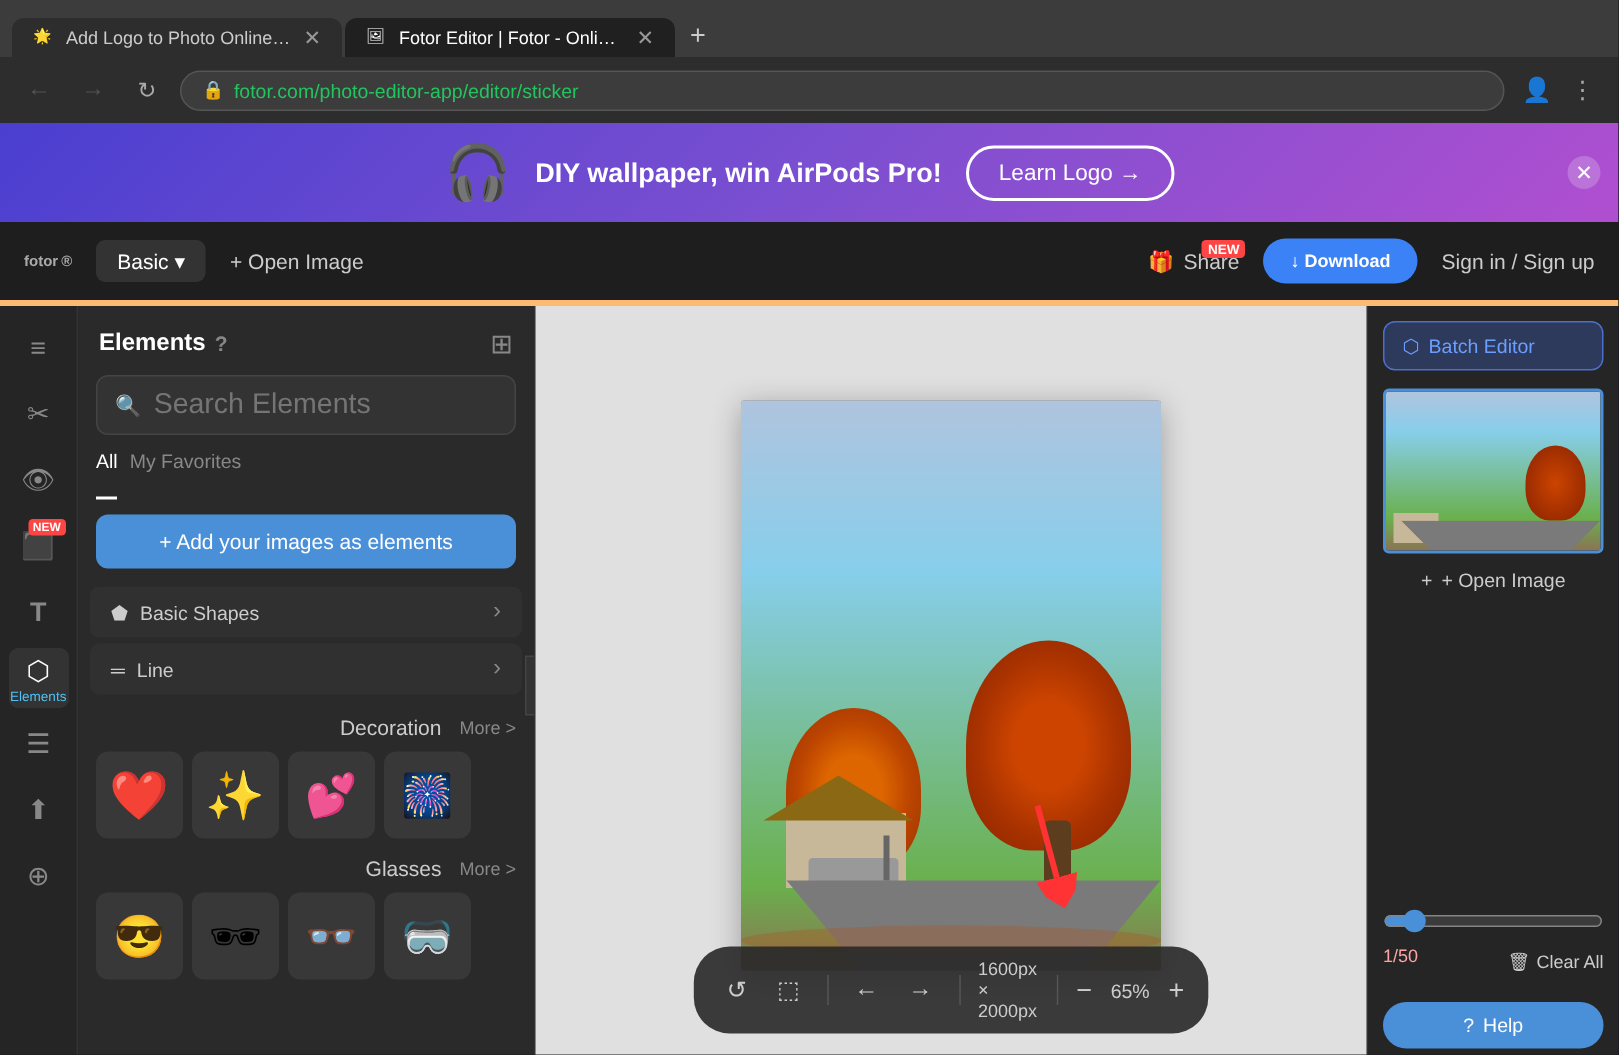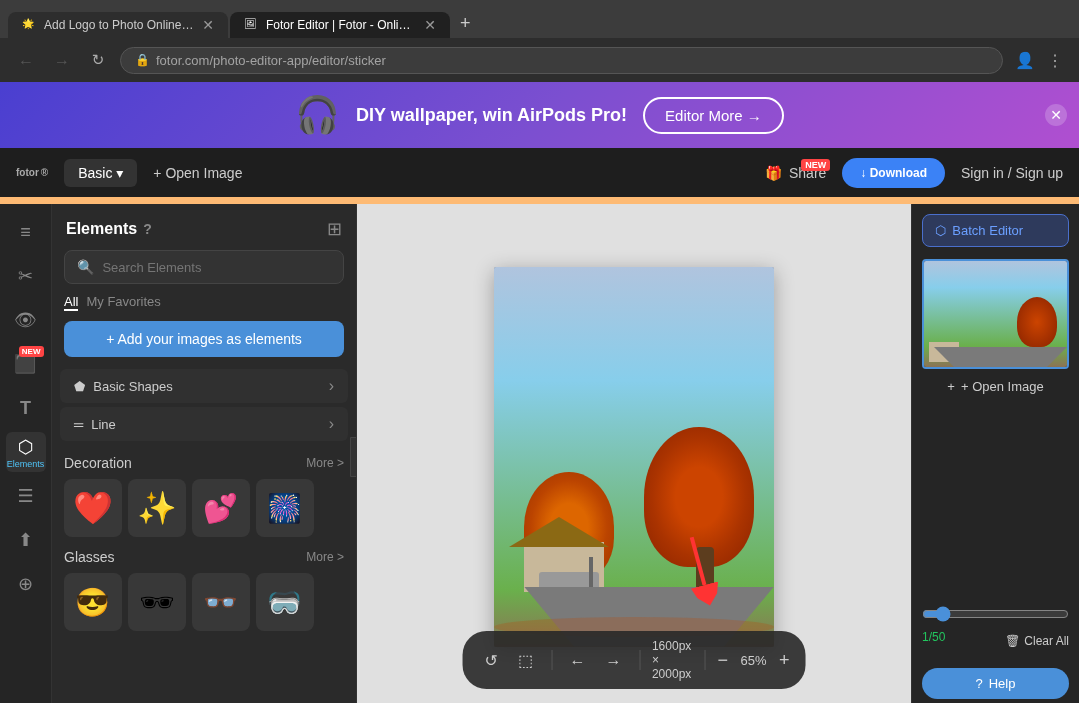--- a/index.html
+++ b/index.html
@@ -13,34 +13,34 @@
     .browser-tab .tab-favicon { width: 14px; height: 14px; border-radius: 2px; font-size: 10px; }
     .browser-tab .tab-title { flex: 1; overflow: hidden; text-overflow: ellipsis; white-space: nowrap; font-size: 12px; }
     .browser-tab .tab-close { color: #999; cursor: pointer; font-size: 14px; line-height: 1; }
     .tab-new { background: none; border: none; color: #ccc; font-size: 18px; cursor: pointer; padding: 4px 8px; }
     .browser-controls { background: #2d2d2d; display: flex; align-items: center; padding: 6px 12px; gap: 8px; height: 44px; }
     .nav-btn { background: none; border: none; color: #aaa; cursor: pointer; padding: 4px; font-size: 16px; border-radius: 50%; width: 28px; height: 28px; display: flex; align-items: center; justify-content: center; }
     .nav-btn.disabled { color: #555; cursor: default; }
     .reload-btn { font-size: 15px; }
     .address-bar { flex: 1; background: #3c3c3c; border: 1px solid #555; border-radius: 20px; padding: 5px 14px; color: #ddd; font-size: 13px; display: flex; align-items: center; gap: 6px; }
     .lock-icon { color: #aaa; font-size: 12px; }
-    .address-text { flex: 1; font-size: 13px; color: #a3a3a3; }
+    .address-text { flex: 1; font-size: 13px; color: #22c55e; }
     .browser-actions { display: flex; gap: 4px; }
     .browser-action-btn { background: none; border: none; color: #aaa; cursor: pointer; font-size: 16px; padding: 4px; border-radius: 4px; }
 
     
     .banner { background: linear-gradient(135deg, #4a3fd0 0%, #7b4fd0 50%, #b04fd0 100%); display: flex; align-items: center; justify-content: center; gap: 16px; padding: 12px 20px; position: relative; }
     .banner-close { position: absolute; right: 12px; top: 50%; transform: translateY(-50%); background: rgba(255,255,255,0.2); border: none; color: #fff; width: 22px; height: 22px; border-radius: 50%; cursor: pointer; font-size: 14px; display: flex; align-items: center; justify-content: center; }
     .airpods-icon { font-size: 36px; }
     .banner-text { color: #fff; font-size: 18px; font-weight: 600; text-align: right; }
     .banner-btn { border: 2px solid #fff; color: #fff; background: none; border-radius: 20px; padding: 8px 20px; font-size: 15px; font-weight: 500; cursor: pointer; display: flex; align-items: center; gap: 6px; }
 
     
     .app { display: flex; flex-direction: column; height: calc(703px - 38px - 44px - 60px); background: #1e1e1e; }
-    .app-header { background: #1e1e1e; display: flex; align-items: center; padding: 0 16px; height: 56px; gap: 16px; border-bottom: 7px solid #fdba74; }
+    .app-header { background: #1e1e1e; display: flex; align-items: center; padding: 0 16px; height: 56px; gap: 16px; border-bottom: 4px solid #fdba74; }
     .fotor-logo { color: #fff; font-size: 22px; font-weight: 700; display: flex; align-items: center; gap: 2px; }
     .fotor-logo span { font-size: 10px; color: #aaa; vertical-align: super; }
     .edit-btn { background: #333; color: #fff; border: none; border-radius: 6px; padding: 6px 14px; font-size: 14px; cursor: pointer; display: flex; align-items: center; gap: 4px; }
     .open-image-btn { color: #ccc; background: none; border: none; font-size: 14px; cursor: pointer; display: flex; align-items: center; gap: 6px; }
     .spacer { flex: 1; }
     .free-trial-btn { background: linear-gradient(135deg, #e84393, #c346e0); color: #fff; border: none; border-radius: 20px; padding: 8px 20px; font-size: 14px; font-weight: 600; cursor: pointer; display: flex; align-items: center; gap: 6px; }
     .share-btn { background: none; border: none; color: #ccc; font-size: 14px; cursor: pointer; display: flex; align-items: center; gap: 6px; position: relative; }
     .new-badge { background: #ff4444; color: #fff; font-size: 9px; font-weight: 700; padding: 1px 4px; border-radius: 3px; position: absolute; top: -6px; right: -4px; }
     .download-btn { background: #3b82f6; color: #fff; border: none; border-radius: 20px; padding: 8px 18px; font-size: 12px; font-weight: 600; cursor: pointer; display: flex; align-items: center; gap: 6px; }
     .signin-btn { color: #ccc; background: none; border: none; font-size: 14px; cursor: pointer; }
@@ -58,31 +58,31 @@
     .icon-new-badge { background: #ff4444; color: #fff; font-size: 8px; font-weight: 700; padding: 1px 3px; border-radius: 3px; position: absolute; top: 2px; right: 2px; }
 
     
     .elements-panel { width: 305px; background: #2a2a2a; border-right: 1px solid #333; display: flex; flex-direction: column; overflow: hidden; }
     .panel-header { padding: 14px 14px 10px; display: flex; align-items: center; justify-content: space-between; }
     .panel-title { color: #fff; font-size: 16px; font-weight: 600; display: flex; align-items: center; gap: 6px; }
     .help-icon { color: #888; font-size: 14px; }
     .grid-icon { color: #888; font-size: 18px; cursor: pointer; }
     .search-box { margin: 0 12px 10px; background: #333; border: 1px solid #444; border-radius: 8px; padding: 8px 12px; display: flex; align-items: center; gap: 8px; }
     .search-icon { color: #888; font-size: 14px; }
-    .search-input { background: none; border: none; color: #14b8a6; font-size: 13px; flex: 1; outline: none; }
+    .search-input { background: none; border: none; color: #14b8a6; font-size: 19px; flex: 1; outline: none; }
     .tabs-row { display: flex; padding: 0 12px; gap: 8px; margin-bottom: 10px; }
-    .tab-item { color: #888; font-size: 13px; cursor: pointer; padding-bottom: 0; border-bottom: 2px solid transparent; }
+    .tab-item { color: #888; font-size: 13px; cursor: pointer; padding-bottom: 16px; border-bottom: 2px solid transparent; }
     .tab-item.active { color: #fff; border-bottom: 2px solid #fff; }
     .add-images-btn { margin: 0 12px 12px; background: #4a90d9; color: #fff; border: none; border-radius: 8px; padding: 10px; font-size: 14px; font-weight: 500; cursor: pointer; display: flex; align-items: center; justify-content: center; gap: 8px; }
     .section-row { display: flex; align-items: center; justify-content: space-between; padding: 8px 14px; background: #303030; border-radius: 6px; margin: 0 8px 4px; cursor: pointer; }
     .section-label { color: #ccc; font-size: 13px; display: flex; align-items: center; gap: 8px; }
     .section-arrow { color: #888; }
     .panel-scroll { flex: 1; overflow-y: auto; padding-bottom: 8px; }
     .decoration-section { padding: 10px 12px 6px; }
-    .section-header { display: flex; align-items: center; justify-content: space-between; margin-bottom: 8px; }
+    .section-header { display: flex; align-items: center; justify-content: flex-end; margin-bottom: 8px; gap: 12px; }
     .section-title { color: #ccc; font-size: 14px; font-weight: 500; }
     .more-link { color: #888; font-size: 12px; cursor: pointer; display: flex; align-items: center; gap: 2px; }
     .sticker-grid { display: flex; gap: 6px; }
     .sticker-item { width: 58px; height: 58px; background: #383838; border-radius: 8px; display: flex; align-items: center; justify-content: center; font-size: 28px; cursor: pointer; }
     .glasses-section { padding: 6px 12px; }
     .collapse-btn { position: absolute; right: -14px; top: 50%; transform: translateY(-50%); background: #333; border: 1px solid #444; color: #888; width: 20px; height: 40px; border-radius: 0 8px 8px 0; display: flex; align-items: center; justify-content: center; cursor: pointer; font-size: 10px; z-index: 10; }
 
     
     .canvas-area { flex: 1; background: #e0e0e0; display: flex; align-items: center; justify-content: center; position: relative; overflow: hidden; }
     .canvas-image { width: 280px; height: 380px; object-fit: cover; border-radius: 2px; box-shadow: 0 4px 20px rgba(0,0,0,0.3); background: #888; overflow: hidden; }
@@ -96,21 +96,21 @@
 
     
     .right-panel { width: 168px; background: #252525; border-left: 1px solid #333; display: flex; flex-direction: column; padding: 10px; }
     .batch-editor-btn { background: #2e3a5c; color: #6b9fff; border: 1px solid #4a6fcc; border-radius: 8px; padding: 8px 12px; font-size: 13px; cursor: pointer; display: flex; align-items: center; gap: 6px; margin-bottom: 12px; }
     .thumbnail-container { background: #333; border-radius: 4px; overflow: hidden; width: 100%; height: 110px; border: 2px solid #4a90d9; margin-bottom: 10px; }
     .thumbnail-inner { width: 100%; height: 100%; }
     .open-image-right { color: #ccc; background: none; border: none; font-size: 13px; cursor: pointer; display: flex; align-items: center; gap: 6px; justify-content: center; margin-bottom: 12px; }
     .panel-spacer { flex: 1; }
     .zoom-slider-row { display: flex; align-items: center; gap: 4px; margin-bottom: 8px; }
     .zoom-slider { flex: 1; accent-color: #4a90d9; }
-    .page-counter { color: #22c55e; font-size: 12px; margin-bottom: 8px; text-align: center; }
+    .page-counter { color: #fca5a5; font-size: 12px; margin-bottom: 8px; text-align: center; }
     .clear-all-btn { color: #ccc; background: none; border: none; font-size: 12px; cursor: pointer; display: flex; align-items: center; gap: 4px; }
     .help-btn { background: #4a90d9; color: #fff; border: none; border-radius: 20px; padding: 8px 16px; font-size: 13px; cursor: pointer; display: flex; align-items: center; gap: 6px; width: 100%; justify-content: center; margin-top: 8px; }
 
     
     .arrow-indicator { position: absolute; top: 330px; left: 310px; color: #ff3333; font-size: 32px; transform: rotate(30deg); pointer-events: none; z-index: 20; }
 
     
     .autumn-scene { width: 100%; height: 100%; background: linear-gradient(180deg, #b0c4de 0%, #87ceeb 30%, #6ab04c 85%, #8b7355 100%); position: relative; overflow: hidden; }
     .tree-trunk { position: absolute; bottom: 20px; right: 60px; width: 18px; height: 80px; background: #5c3d1e; border-radius: 4px; }
     .tree-foliage { position: absolute; bottom: 80px; right: 20px; width: 110px; height: 140px; background: radial-gradient(ellipse, #cc4400 30%, #aa3300 60%, #882200 100%); border-radius: 50% 50% 40% 40%; }
@@ -151,21 +151,21 @@
     <div class="browser-actions">
       <button class="browser-action-btn">👤</button>
       <button class="browser-action-btn">⋮</button>
     </div>
   </div>
 </div>
 
 <div class="banner">
   <span class="airpods-icon">🎧</span>
   <span class="banner-text">DIY wallpaper, win AirPods Pro!</span>
-  <button class="banner-btn">Editor More →</button>
+  <button class="banner-btn">Learn Logo →</button>
   <button class="banner-close">✕</button>
 </div>
 
 <div class="app">
 
   <div class="app-header">
     <div class="fotor-logo">
       <span>fotor</span>
         <span>®</span>
     </div>

